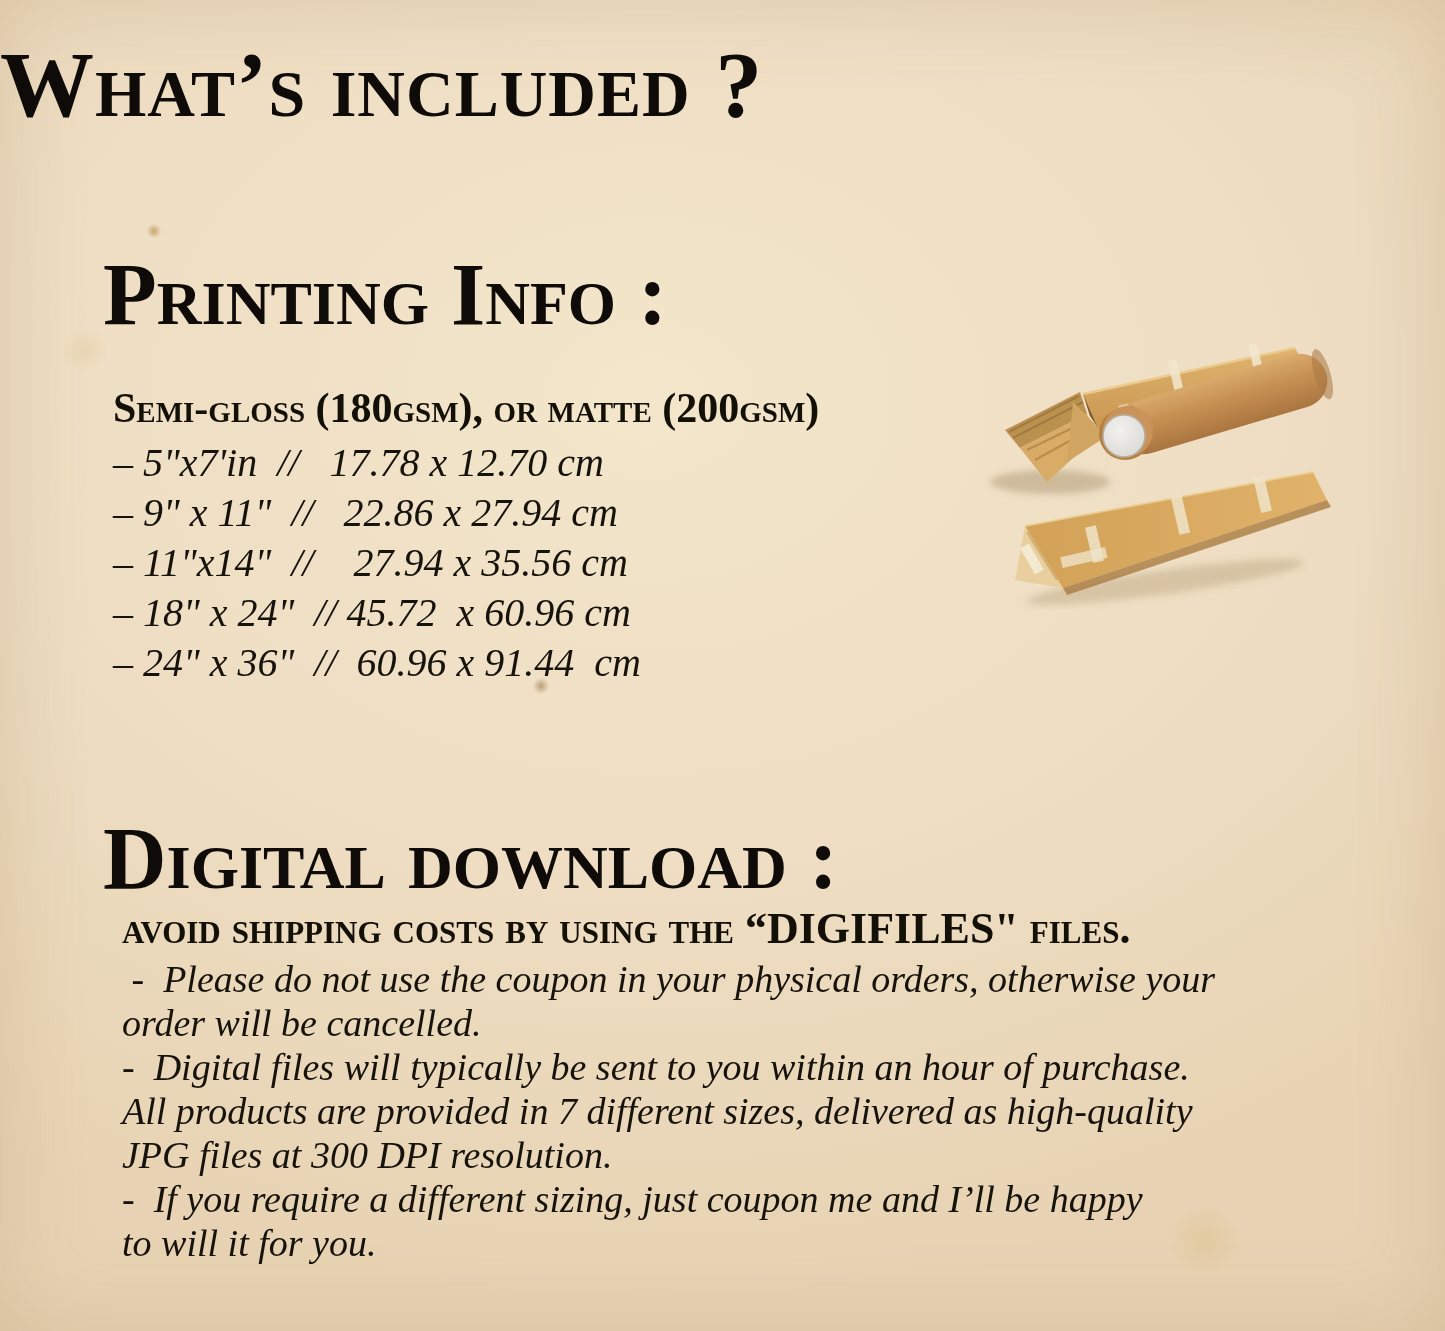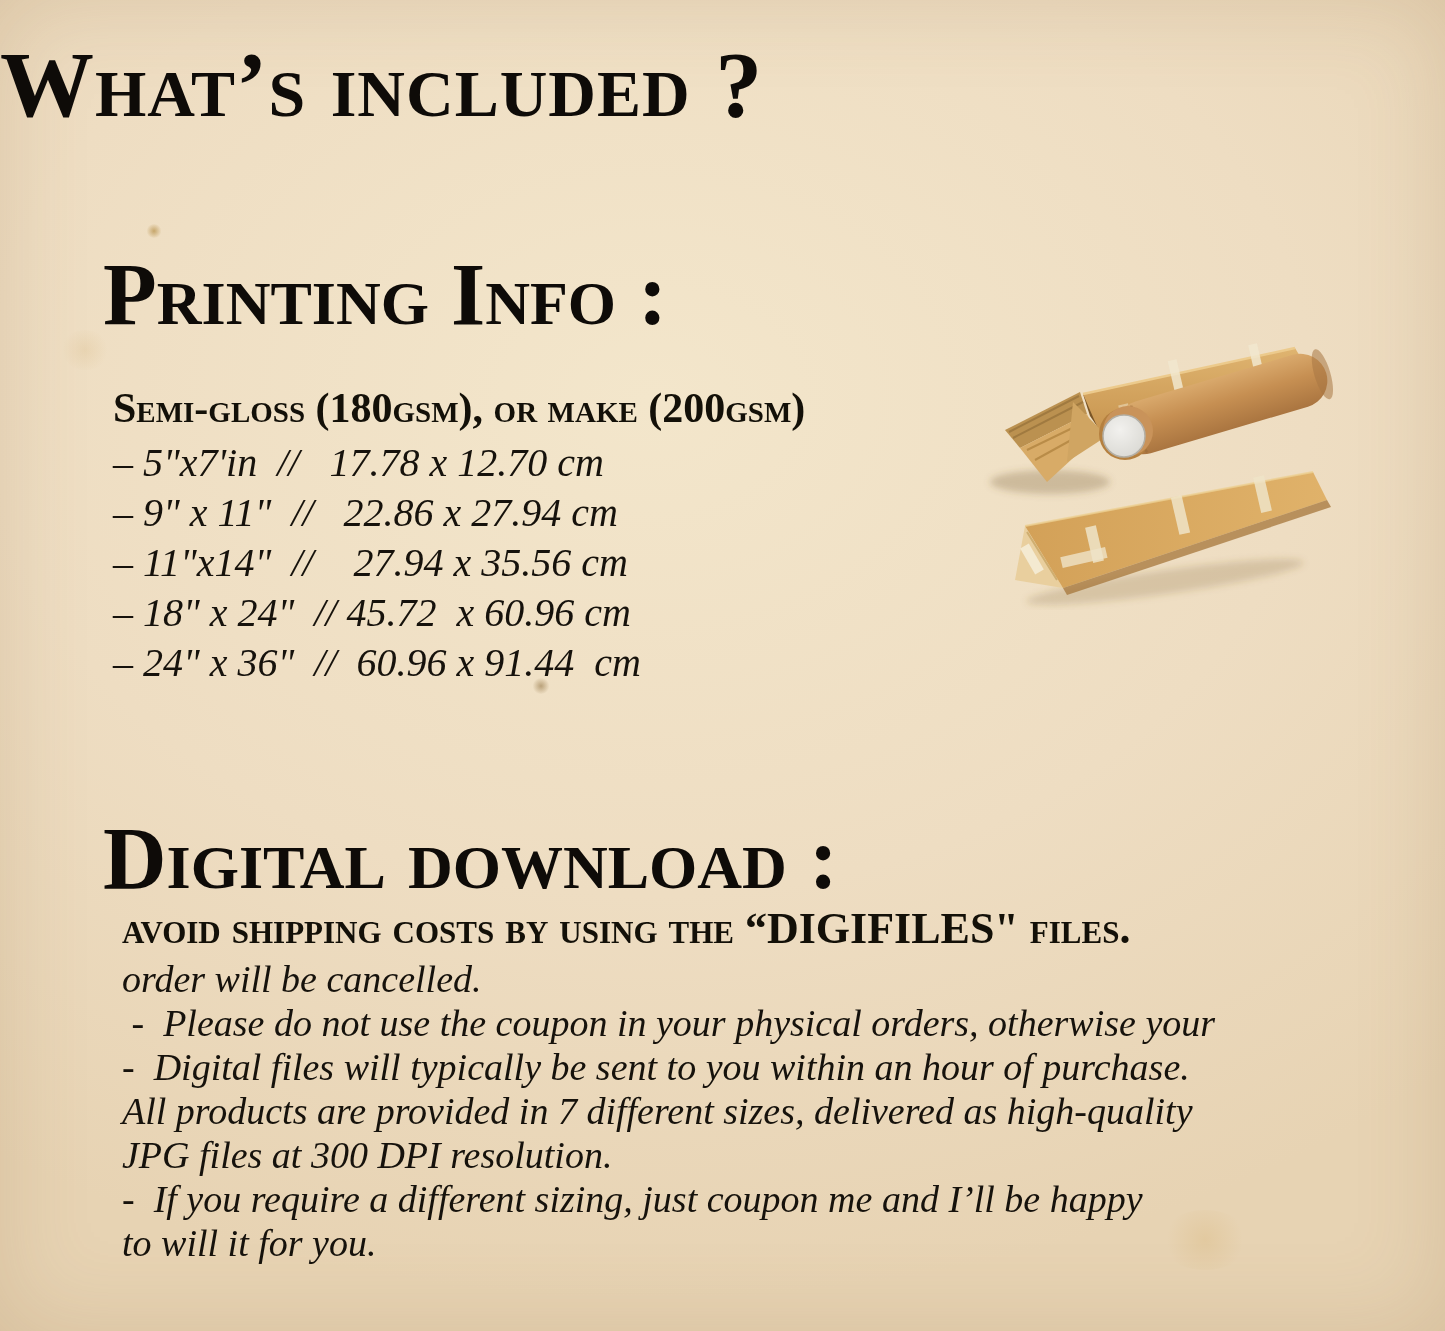--- a/index.html
+++ b/index.html
@@ -82,21 +82,21 @@
   <div class="vignette"></div>
   <div class="speck speck-1"></div>
   <div class="speck speck-2"></div>
   <div class="speck speck-3"></div>
   <div class="speck speck-4"></div>
 
   <h1 class="title">What’s included ?</h1>
 
   <section>
     <h2 class="heading h-print">Printing Info :</h2>
-    <div class="paper-spec">Semi-gloss (180gsm), or make (200gsm)</div>
+    <div class="paper-spec">Semi-gloss (180gsm), or matte (200gsm)</div>
     <div class="sizes">
         <div class="size-line">– 5"x7'in  //   17.78 x 12.70 cm</div>
         <div class="size-line">– 9" x 11"  //   22.86 x 27.94 cm</div>
         <div class="size-line">– 11"x14"  //    27.94 x 35.56 cm</div>
         <div class="size-line">– 18" x 24"  // 45.72  x 60.96 cm</div>
         <div class="size-line">– 24" x 36"  //  60.96 x 91.44  cm</div>
       </div>
   </section>
 
   <svg class="packaging" viewBox="0 0 400 280" xmlns="http://www.w3.org/2000/svg">
@@ -159,22 +159,22 @@
       <rect x="282" y="146" width="11" height="36" fill="#efe4c8" opacity="0.85" transform="rotate(-13 288 164)"></rect>
       <rect x="86" y="222" width="46" height="11" fill="#efe4c8" opacity="0.8" transform="rotate(-13 109 228)"></rect>
       <rect x="52" y="214" width="10" height="30" fill="#f5ecd6" opacity="0.9" transform="rotate(-30 57 229)"></rect>
     </g>
   </svg>
 
   <section>
     <h2 class="heading h-digital">Digital download :</h2>
     <div class="coupon">avoid shipping costs by using the “DIGIFILES" files.</div>
     <div class="notes">
+        <div class="note-line"> -  Please do not use the coupon in your physical orders, otherwise your</div>
         <div class="note-line">order will be cancelled.</div>
-        <div class="note-line"> -  Please do not use the coupon in your physical orders, otherwise your</div>
         <div class="note-line">-  Digital files will typically be sent to you within an hour of purchase.</div>
         <div class="note-line">All products are provided in 7 different sizes, delivered as high-quality</div>
         <div class="note-line">JPG files at 300 DPI resolution.</div>
         <div class="note-line">-  If you require a different sizing, just coupon me and I’ll be happy</div>
         <div class="note-line">to will it for you.</div>
       </div>
   </section>
 
 </div>
 

